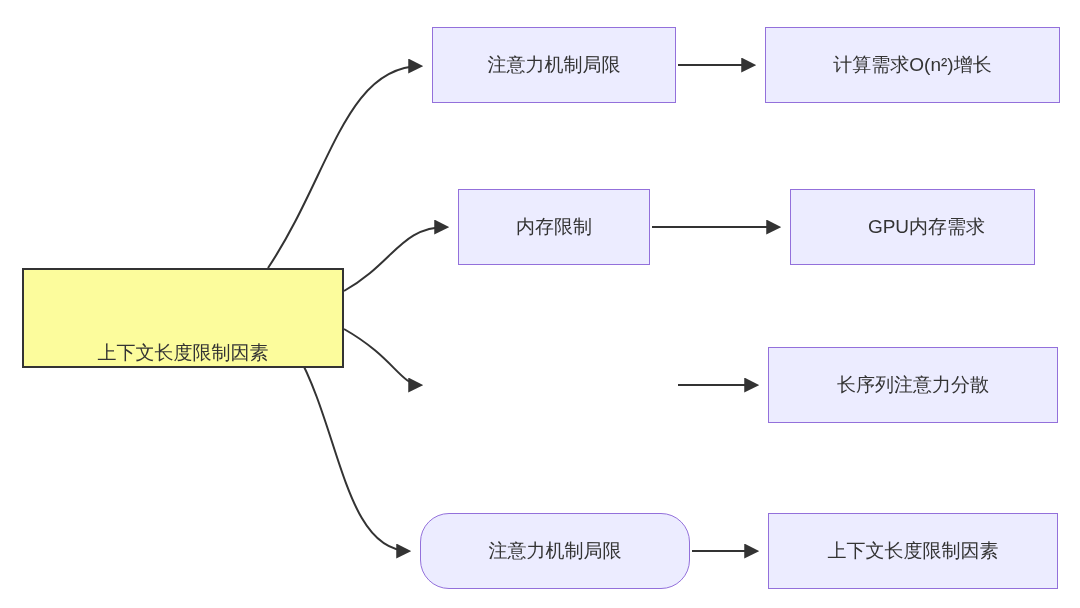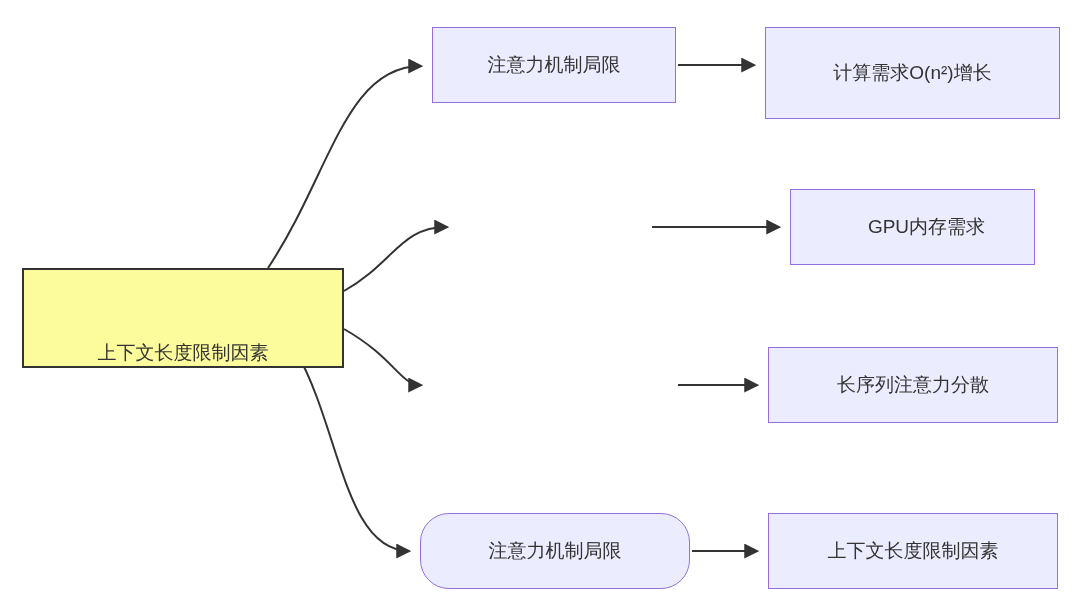--- a/index.html
+++ b/index.html
@@ -70,24 +70,27 @@
     <path d="M 692 551 L 757 551" fill="none" stroke="#333333" stroke-width="2" marker-end="url(#arrowhead)"></path>
   </svg>
 
   <div class="node node--root" style="left:22px;top:268px;width:322px;height:100px;align-items:flex-end;">
     <span>上下文长度限制因素</span>
   </div>
 
   <div class="node" style="left:432px;top:27px;width:244px;height:76px;">
     <span>注意力机制局限</span>
   </div>
-  <div class="node" style="left:765px;top:27px;width:295px;height:92px;">
+  <div class="node" style="left:765px;top:27px;width:295px;height:76px;">
     <span>计算需求O(n²)增长</span>
   </div>
 
+  <div class="node" style="left:458px;top:189px;width:192px;height:76px;">
+    <span>内存限制</span>
+  </div>
   <div class="node" style="left:790px;top:189px;width:245px;height:76px;padding-left:28px;">
     <span>GPU内存需求</span>
   </div>
 
   <div class="node" style="left:768px;top:347px;width:290px;height:76px;">
     <span>长序列注意力分散</span>
   </div>
 
   <div class="node" style="left:420px;top:513px;width:270px;height:76px;border-radius:29px;">
     <span>注意力机制局限</span>

